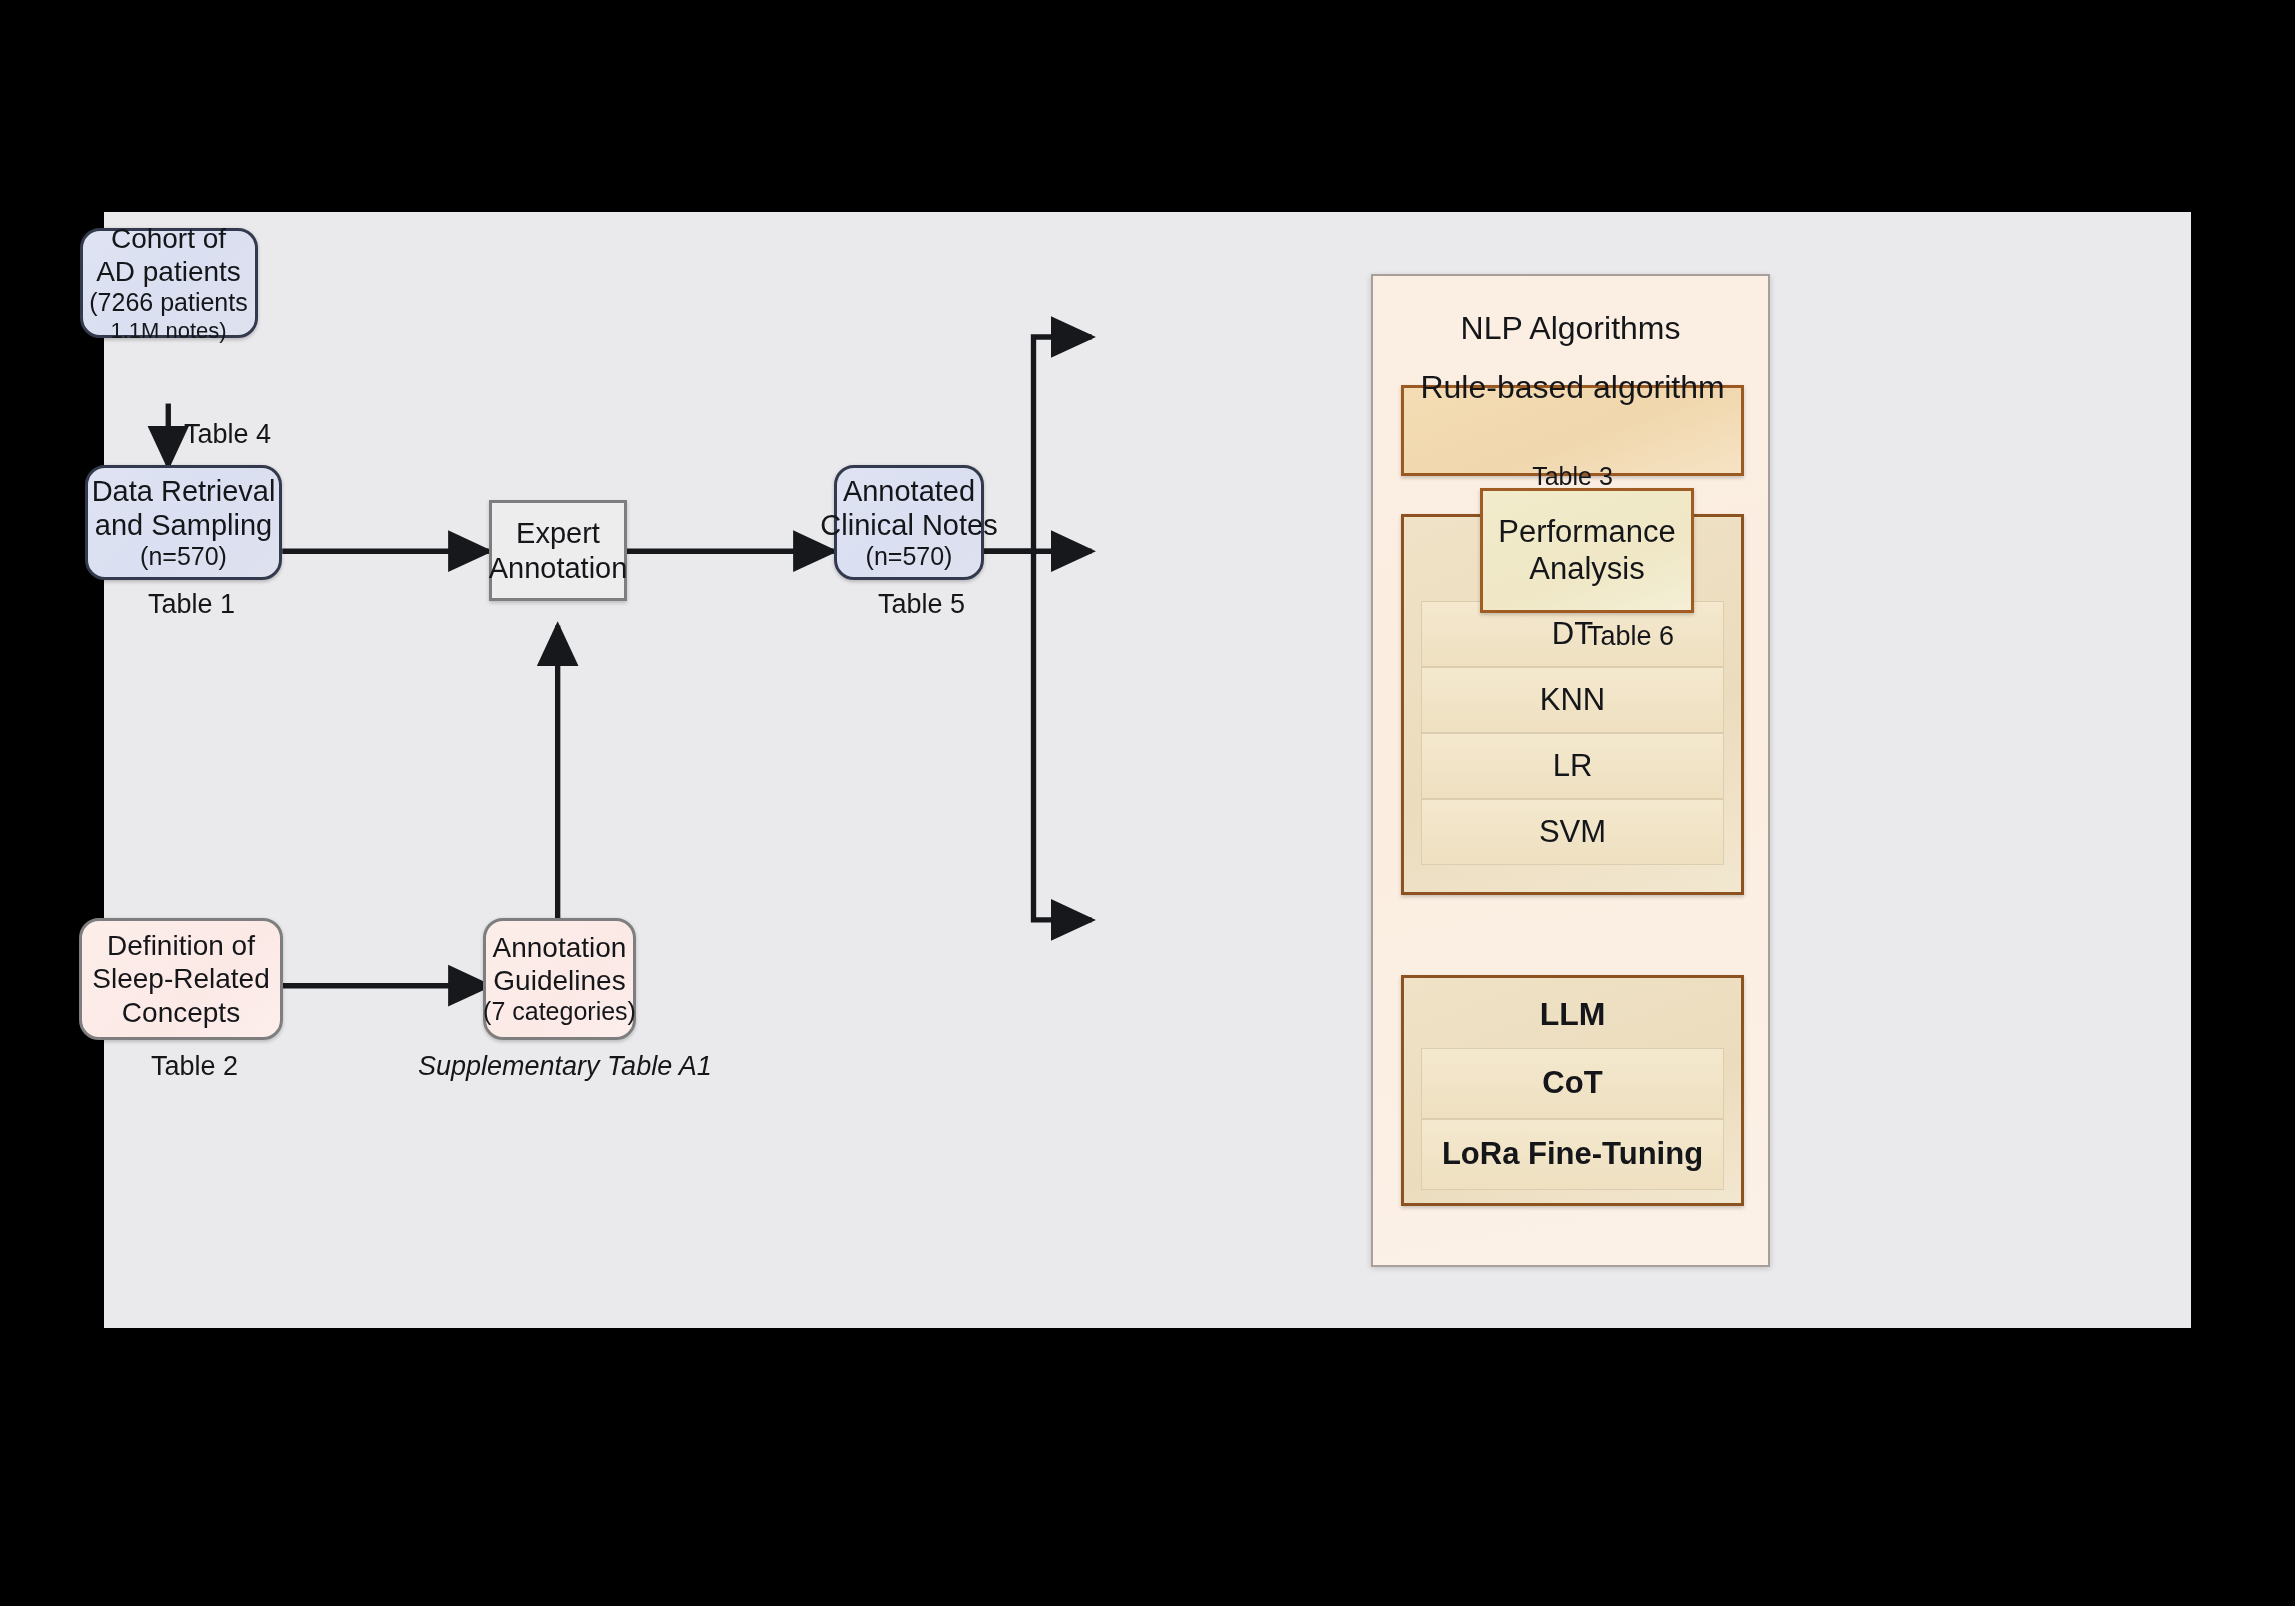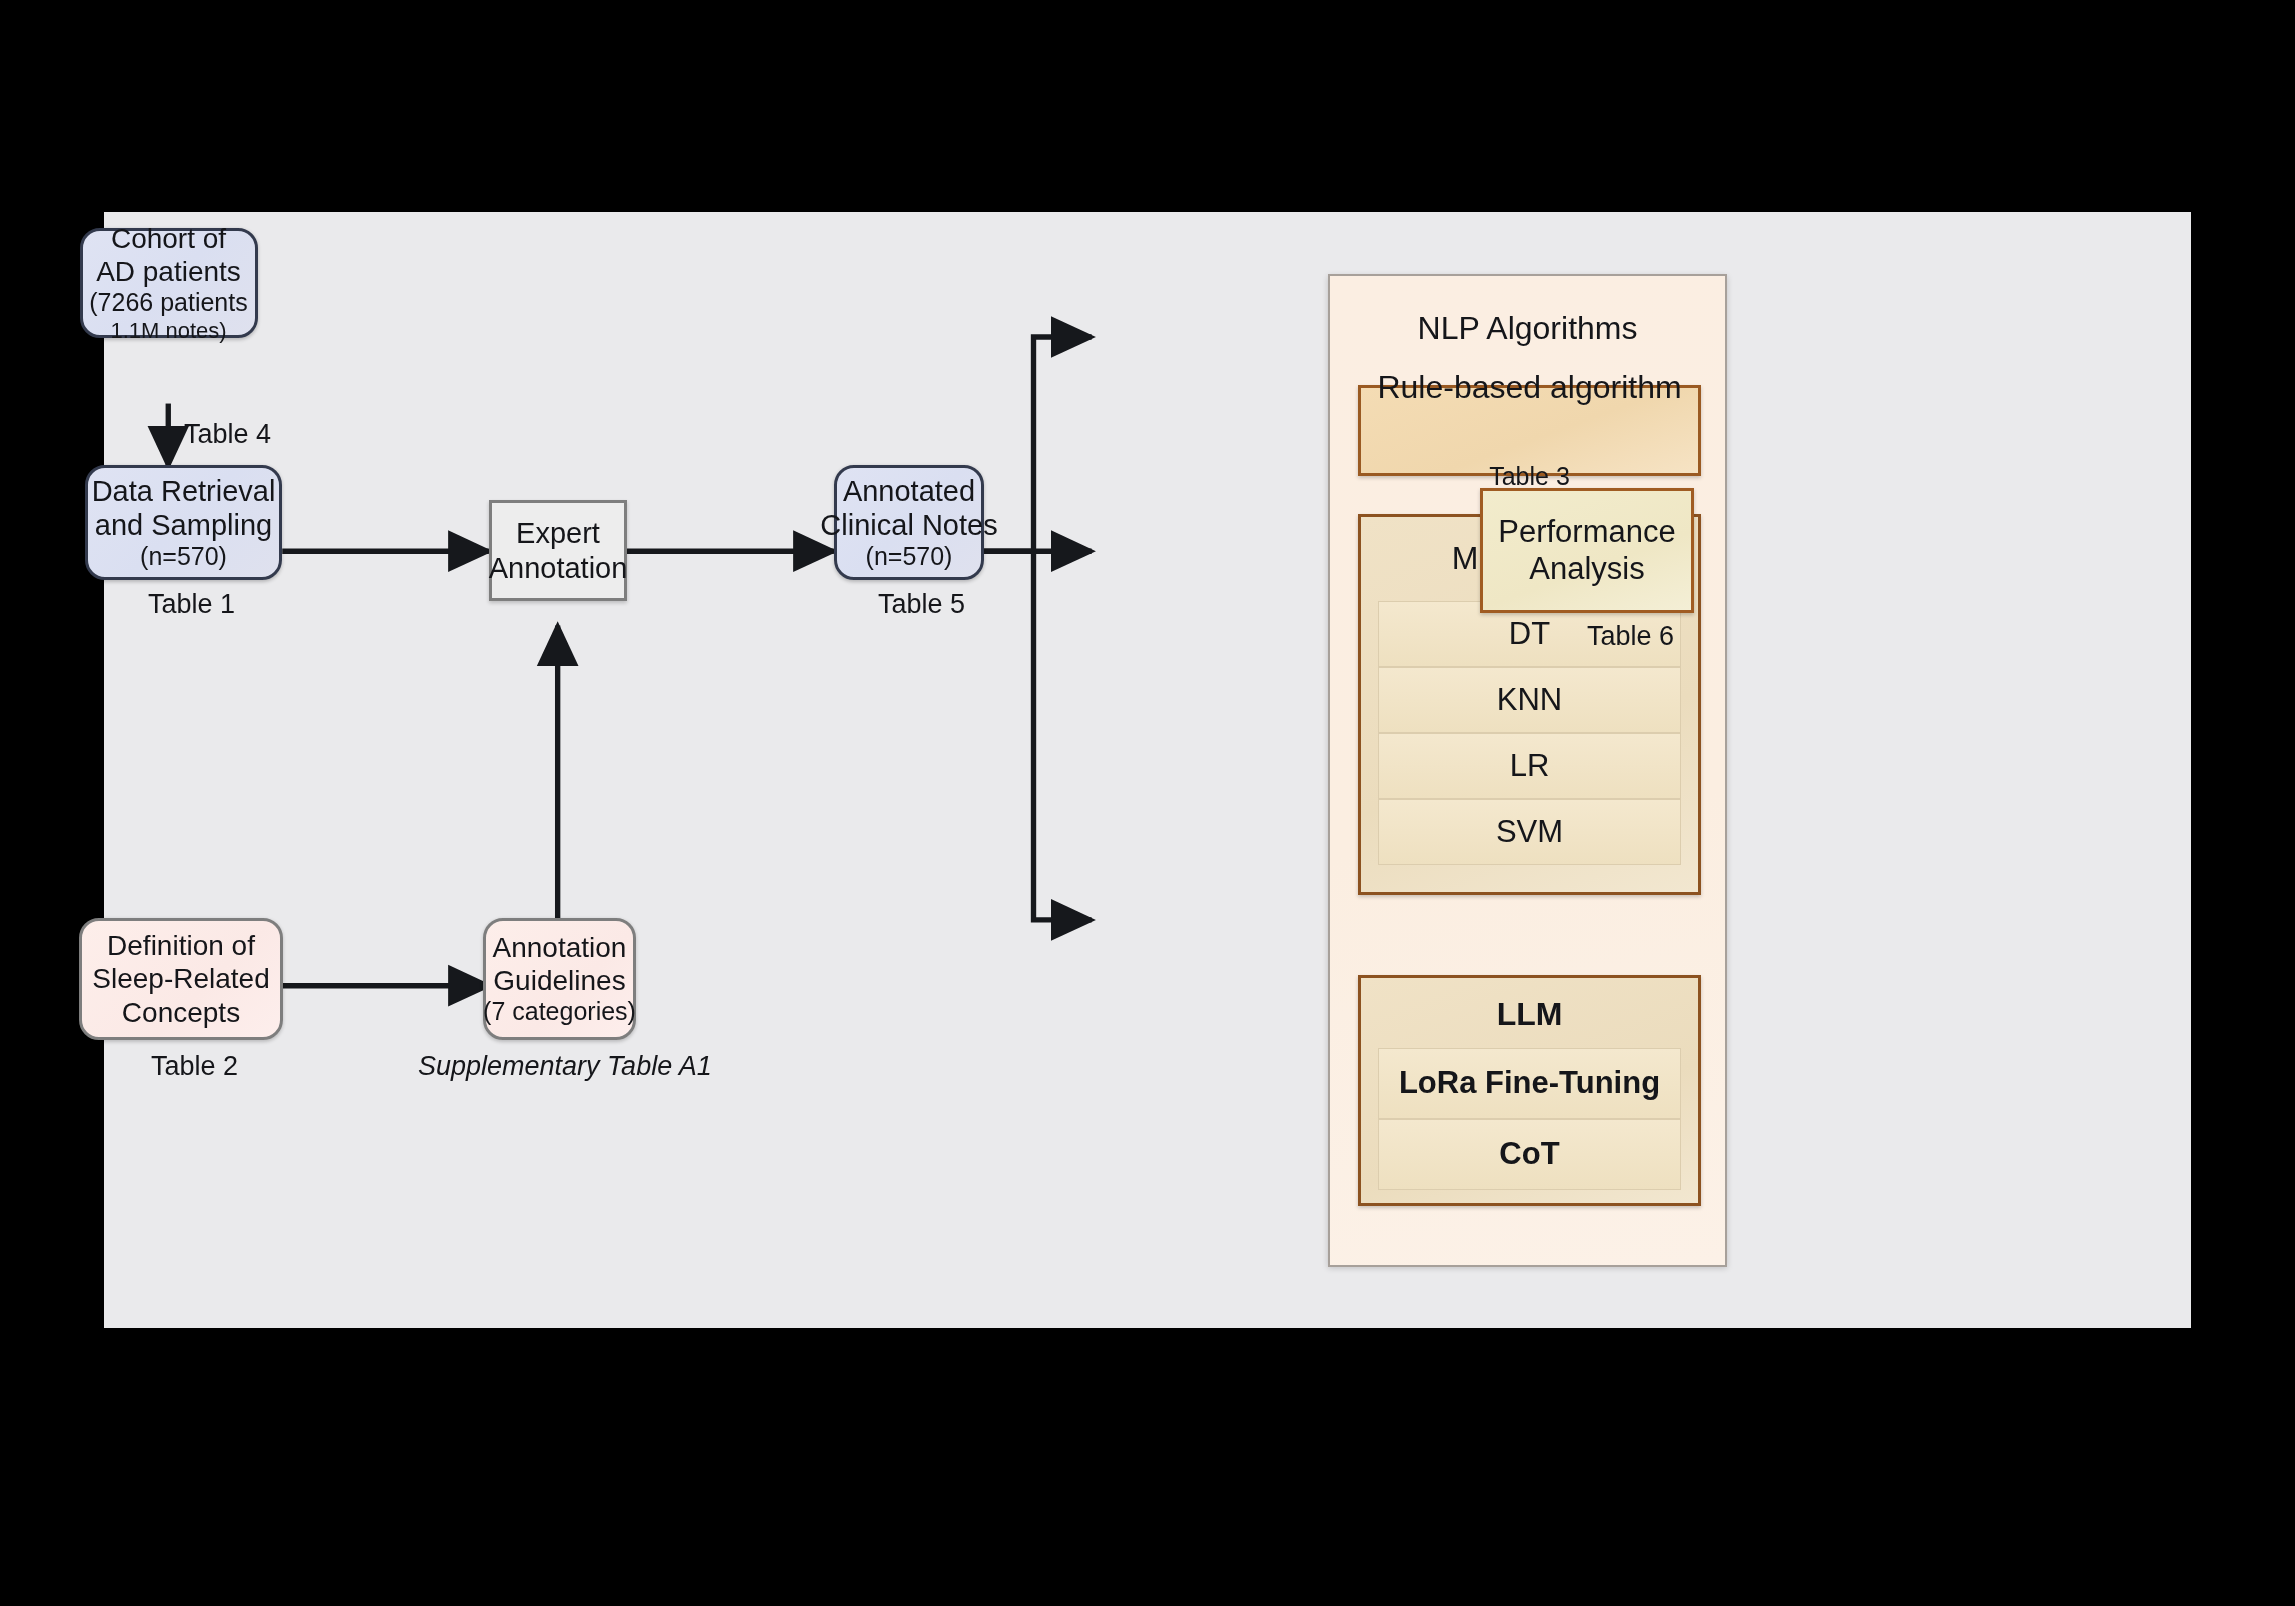--- a/index.html
+++ b/index.html
@@ -74,20 +74,21 @@
     background: linear-gradient(160deg,#f2eccc 0%, #efe7c5 60%, #f4efd6 100%);
     border: 3.8px solid #a05c22;
     box-shadow: 0 1.5px 3.8px rgba(0,0,0,.2);
   }
   .panel-outer {
     position: absolute;
     box-sizing: border-box;
     background: linear-gradient(170deg,#fbeee2 0%, #fbeee1 55%, #fcf1e7 100%);
     border: 2.3px solid #a7a09a;
     box-shadow: 0 2.3px 6.1px rgba(0,0,0,.18);
+    margin-left: 43px;
   }
   .panel-title {
     position: absolute;
     width: 100%;
     text-align: center;
     color: #15161a;
   }
   .sub-list {
     position: absolute;
     box-sizing: border-box;
@@ -221,24 +222,24 @@
             </div>
           </div>
         </div>
       </div>
 
       <div class="node tan-soft" style="left:28px; top:699px; width:343px; height:231px; justify-content:flex-start;">
         <div style="position:relative; width:100%; height:100%;font-weight:bold;">
           <div class="panel-title" style="top:18.4px; font-size:32px;">LLM</div>
           <div class="sub-list" style="top:70px; left:17px; right:17px;">
             <div class="sub-item" style="height:71px; font-size:31px;">
+              <span>CoT</span>
+            </div>
+            <div class="sub-item" style="height:71px; font-size:31px;">
               <span>LoRa Fine-Tuning</span>
-            </div>
-            <div class="sub-item" style="height:71px; font-size:31px;">
-              <span>CoT</span>
             </div>
           </div>
         </div>
       </div>
     </div>
 
     <div class="node cream" style="left:1376px; top:276px; width:214px; height:125px; font-size:31px;">
       <span class="ln">Performance</span>
       <span class="ln">Analysis</span>
     </div>

